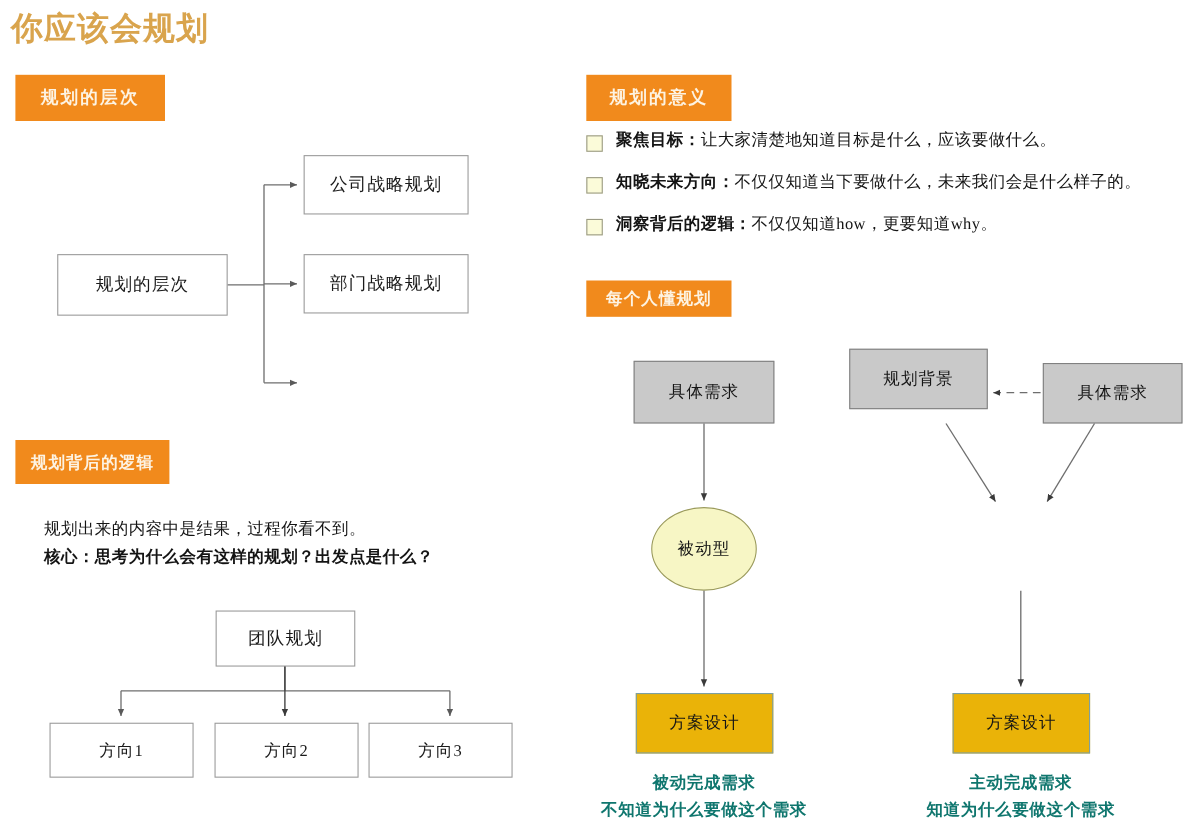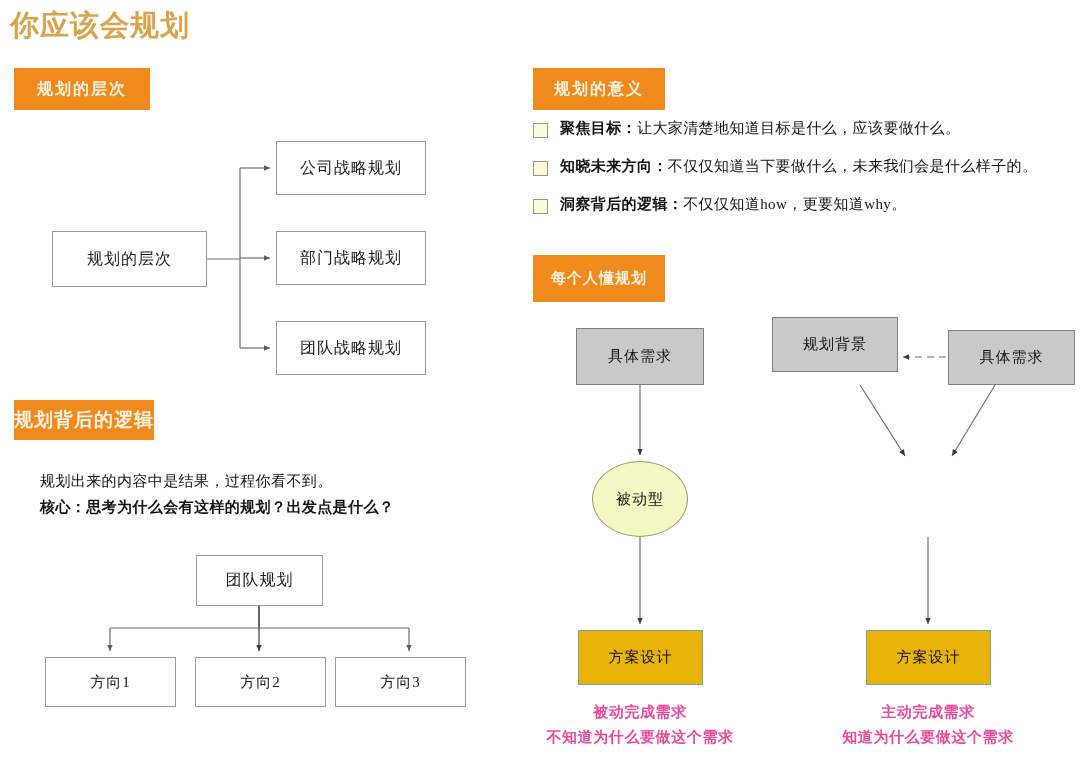--- a/index.html
+++ b/index.html
@@ -96,42 +96,41 @@
     position:absolute;left:40px;top:468px;
     font-size:15px;color:#141414;letter-spacing:0.4px;line-height:26px;
   }
   .logic-text div{white-space:nowrap;}
   .logic-text .strong{font-weight:bold;}
 
   
   .caption{
     position:absolute;
     text-align:center;
-    font-size:15px;color:#ec4899;letter-spacing:0.6px;line-height:25px;
+    font-size:15px;color:#0f766e;letter-spacing:0.6px;line-height:25px;
     font-weight:bold;
     white-space:nowrap;
   }
   .caption div{white-space:nowrap;}
 </style>
 </head>
 <body>
 
 <div class="canvas">
 
   <div class="page-title">你应该会规划</div>
 
   <div class="badge" style="left:14px;top:68px;width:136px;height:42px;">规划的层次</div>
 
   <div class="node" style="left:52px;top:231px;width:155px;height:56px;">规划的层次</div>
 
   <div class="node" style="left:276px;top:141px;width:150px;height:54px;">公司战略规划</div>
   <div class="node" style="left:276px;top:231px;width:150px;height:54px;">部门战略规划</div>
-  <div class="node" style="left:276px;top:321px;width:150px;height:54px;">团队战略规划</div>
-
-  <div class="badge" style="left:14px;top:400px;width:140px;height:40px;font-size:19px;letter-spacing:1px;">规划背后的逻辑</div>
+
+  <div class="badge" style="left:14px;top:400px;width:140px;height:40px;font-size:15px;letter-spacing:1px;">规划背后的逻辑</div>
 
   <div class="logic-text">
     <div>规划出来的内容中是结果，过程你看不到。</div>
     <div><span class="strong">核心：</span><span class="strong">思考为什么会有这样的规划？出发点是什么？</span></div>
   </div>
 
   <div class="node" style="left:196px;top:555px;width:127px;height:51px;">团队规划</div>
 
   <div class="node small" style="left:45px;top:657px;width:131px;height:50px;">方向1</div>
   <div class="node small" style="left:195px;top:657px;width:131px;height:50px;">方向2</div>
@@ -147,21 +146,21 @@
     <div class="bullet-row">
       <div class="bullet-sq"></div>
       <div class="bullet-text"><b>知晓未来方向：</b><span>不仅仅知道当下要做什么，未来我们会是什么样子的。</span></div>
     </div>
     <div class="bullet-row">
       <div class="bullet-sq"></div>
       <div class="bullet-text"><b>洞察背后的逻辑：</b><span>不仅仅知道how，更要知道why。</span></div>
     </div>
   </div>
 
-  <div class="badge" style="left:533px;top:255px;width:132px;height:47px;font-size:15px;letter-spacing:1px;">每个人懂规划</div>
+  <div class="badge" style="left:533px;top:255px;width:132px;height:33px;font-size:15px;letter-spacing:1px;">每个人懂规划</div>
 
   <div class="gray-box" style="left:576px;top:328px;width:128px;height:57px;">具体需求</div>
   <div class="ellipse" style="left:592px;top:461px;width:96px;height:76px;">被动型</div>
   <div class="cyan-box" style="left:578px;top:630px;width:125px;height:55px;">方案设计</div>
   <div class="caption" style="left:520px;top:700px;width:240px;">
     <div>被动完成需求</div>
     <div>不知道为什么要做这个需求</div>
   </div>
 
   <div class="gray-box" style="left:772px;top:317px;width:126px;height:55px;">规划背景</div>

